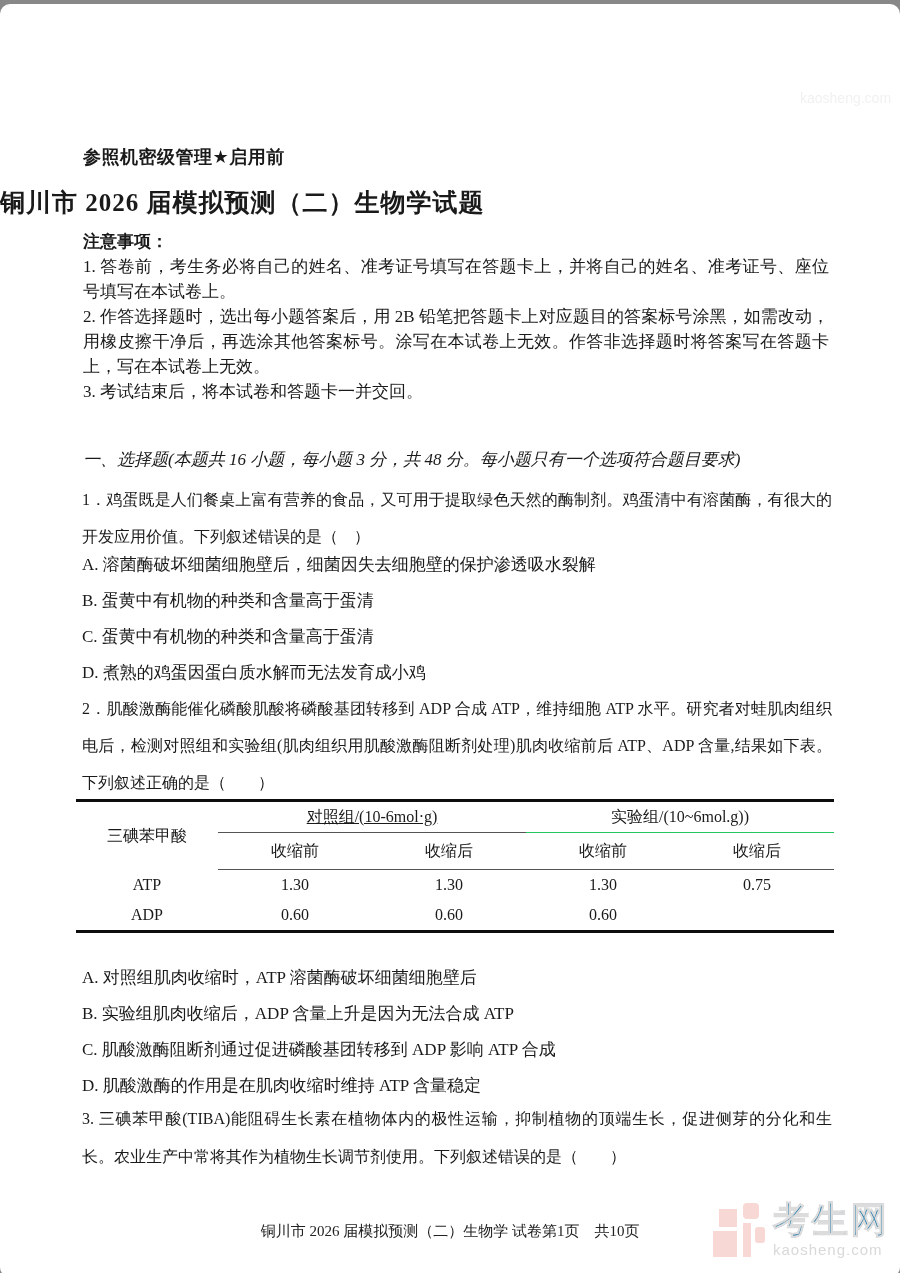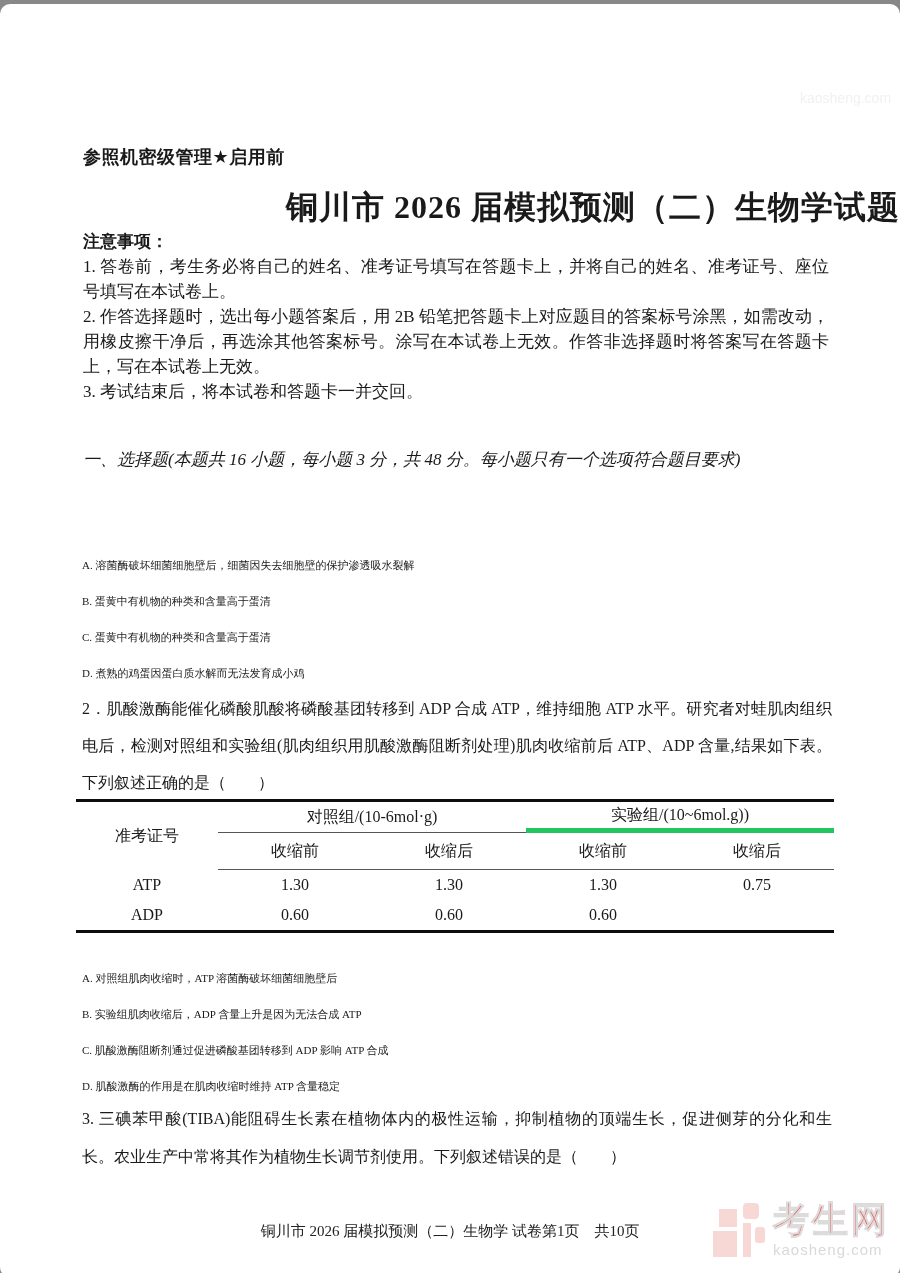--- a/index.html
+++ b/index.html
@@ -18,23 +18,23 @@
 
   .classification {
     left: 83px; top: 141px;
     font-family: "Liberation Sans", "DejaVu Sans", sans-serif;
     font-weight: bold;
     font-size: 18px;
     letter-spacing: 0.5px;
   }
   .title {
     left: 0; top: 182px; width: 100%;
-    text-align: right;
-    font-weight: bold;
-    font-size: 32px;
+    text-align: left;
+    font-weight: bold;
+    font-size: 25px;
     letter-spacing: 1px;
   }
   .notice-head {
     left: 83px; top: 226px;
     font-family: "Liberation Sans", "DejaVu Sans", sans-serif;
     font-weight: bold;
     font-size: 17px;
   }
   .notices {
     left: 83px; top: 250px; width: 746px;
@@ -60,42 +60,42 @@
   .stem {
     left: 82px; width: 750px;
     font-size: 16px;
     line-height: 37px;
     text-align: justify;
   }
   .q1-stem { top: 477px; }
   .q2-stem { top: 686px; }
   .q3-stem { top: 1096px; line-height: 38px; }
 
-  .options { left: 82px; width: 750px; font-size: 11px; }
+  .options { left: 82px; width: 750px; font-size: 17px; }
   .q1-options { top: 543px; }
   .q2-options { top: 956px; }
   .options div { line-height: 36px; height: 36px; white-space: nowrap; }
 
   
   .dtable {
     left: 76px; top: 795px; width: 758px;
     border-top: 3px solid #0d0d0d;
     border-bottom: 3px solid #0d0d0d;
     display: grid;
     grid-template-columns: 142px repeat(4, 1fr);
     grid-template-rows: 31px 37px 30px 30px;
     font-size: 16px;
   }
   .dtable .cell {
     display: flex; align-items: center; justify-content: center;
     white-space: nowrap;
   }
   .dtable .rowhead { grid-row: 1 / 3; grid-column: 1; }
-  .dtable .g1 { grid-row: 1; grid-column: 2 / 4; border-bottom: 1px solid #555; }
-  .dtable .g2 { grid-row: 1; grid-column: 4 / 6; border-bottom: 5px solid #22c55e; }
+  .dtable .g1 { grid-row: 1; grid-column: 2 / 4; border-bottom: 1px solid #555; text-decoration: underline; }
+  .dtable .g2 { grid-row: 1; grid-column: 4 / 6; border-bottom: 1px solid #22c55e; }
   .dtable .sub { grid-row: 2; border-bottom: 1px solid #555; }
   .dtable .r3 { grid-row: 3; }
   .dtable .r4 { grid-row: 4; }
 
   .footer {
     left: 0; top: 1218px; width: 100%;
     text-align: center;
     font-size: 15px;
     color: #222;
   }
@@ -114,21 +114,21 @@
   .wm-logo .b2 { left: 31px; top: 2px;  width: 16px; height: 16px; border-radius: 4px; }
   .wm-logo .b3 { left: 1px;  top: 30px; width: 24px; height: 26px; }
   .wm-logo .b4 { left: 31px; top: 22px; width: 8px;  height: 34px; }
   .wm-logo .b5 { left: 43px; top: 26px; width: 10px; height: 16px; border-radius: 3px; }
   .wm-name {
     font-family: "Liberation Sans", "DejaVu Sans", sans-serif;
     font-weight: bold;
     font-size: 36px;
     line-height: 38px;
     letter-spacing: 3px;
-    color: #ef4444;
+    color: #0369a1;
     -webkit-text-stroke: 1px #dcdcdc;
   }
   .wm-domain {
     font-family: "Liberation Sans", "DejaVu Sans", sans-serif;
     font-size: 15px;
     letter-spacing: 1px;
     color: #d9d9d9;
     margin-top: 2px;
   }
 </style>
@@ -147,32 +147,33 @@
 
   <div class="abs notices">
     <p>1. 答卷前，考生务必将自己的姓名、准考证号填写在答题卡上，并将自己的姓名、准考证号、座位号填写在本试卷上。</p>
     <p>2. 作答选择题时，选出每小题答案后，用 2B 铅笔把答题卡上对应题目的答案标号涂黑，如需改动，用橡皮擦干净后，再选涂其他答案标号。涂写在本试卷上无效。作答非选择题时将答案写在答题卡上，写在本试卷上无效。</p>
     <p>3. 考试结束后，将本试卷和答题卡一并交回。</p>
   </div>
 
 
   <div class="abs instruction">一、选择题(本题共 16 小题，每小题 3 分，共 48 分。每小题只有一个选项符合题目要求)</div>
 
+  <div class="abs stem q1-stem">1．鸡蛋既是人们餐桌上富有营养的食品，又可用于提取绿色天然的酶制剂。鸡蛋清中有溶菌酶，有很大的开发应用价值。下列叙述错误的是（　）</div>
 
   <div class="abs options q1-options">
     <div>A. 溶菌酶破坏细菌细胞壁后，细菌因失去细胞壁的保护渗透吸水裂解</div>
     <div>B. 蛋黄中有机物的种类和含量高于蛋清</div>
     <div>C. 蛋黄中有机物的种类和含量高于蛋清</div>
     <div>D. 煮熟的鸡蛋因蛋白质水解而无法发育成小鸡</div>
   </div>
 
   <div class="abs stem q2-stem">2．肌酸激酶能催化磷酸肌酸将磷酸基团转移到 ADP 合成 ATP，维持细胞 ATP 水平。研究者对蛙肌肉组织电后，检测对照组和实验组(肌肉组织用肌酸激酶阻断剂处理)肌肉收缩前后 ATP、ADP 含量,结果如下表。下列叙述正确的是（　　）</div>
 
   <div class="abs dtable">
-    <div class="cell rowhead">准考证号</div>
+    <div class="cell rowhead">三碘苯甲酸</div>
     <div class="cell g1">对照组/(10-6mol·g)</div>
     <div class="cell g2">实验组/(10~6mol.g))</div>
     <div class="cell sub">收缩前</div>
     <div class="cell sub">收缩后</div>
     <div class="cell sub">收缩前</div>
     <div class="cell sub">收缩后</div>
 
     <div class="cell r3">ATP</div>
     <div class="cell r3">1.30</div>
     <div class="cell r3">1.30</div>

